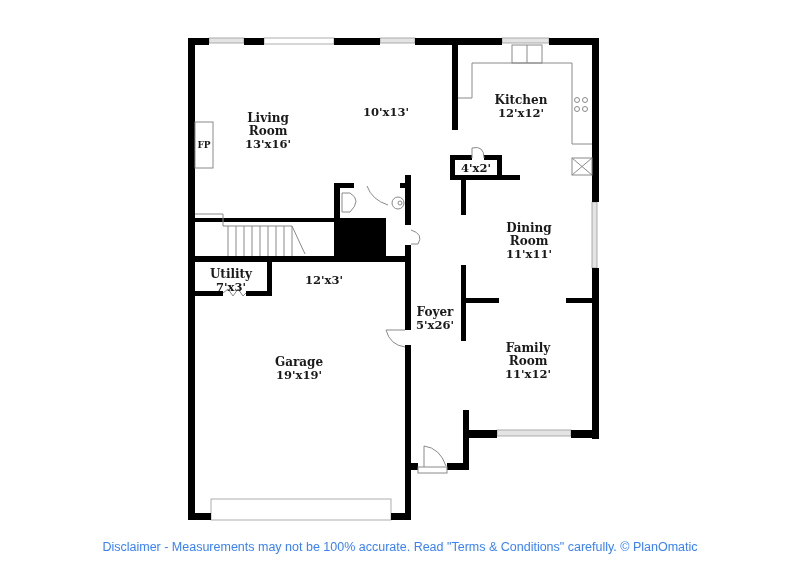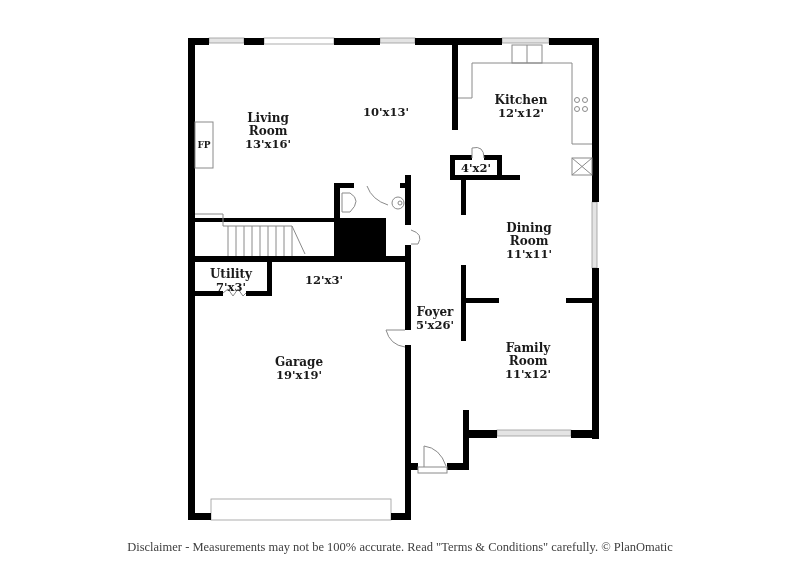--- a/index.html
+++ b/index.html
@@ -4,21 +4,21 @@
 <style>
   html, body { margin:0; padding:0; background:#ffffff; }
   body { width:800px; height:582px; position:relative; overflow:hidden; }
   #plan { position:absolute; left:0; top:0; width:800px; height:582px; }
   .lbl { font-family:"DejaVu Serif","Liberation Serif",serif; font-weight:bold; fill:#1a1a1a; }
   .room-name { font-size:12px; }
   .room-dim { font-size:11.5px; }
   .small { font-size:9px; }
   #disclaimer {
     position:absolute; left:0; top:540px; width:800px; text-align:center;
-    font-family:Liberation Serif, serif; font-size:12.5px; color:#404040;
+    font-family:Liberation Sans, sans-serif; font-size:12.5px; color:#3b82f6;
   }
 </style>
 </head>
 <body>
 
 <svg id="plan" viewBox="0 0 800 582" xmlns="http://www.w3.org/2000/svg">
 
   <g fill="#e4e4e4" stroke="#9a9a9a" stroke-width="0.8">
     <rect x="209" y="38" width="35" height="5"></rect>
     <rect x="264" y="38" width="70" height="6" fill="#ffffff"></rect>

